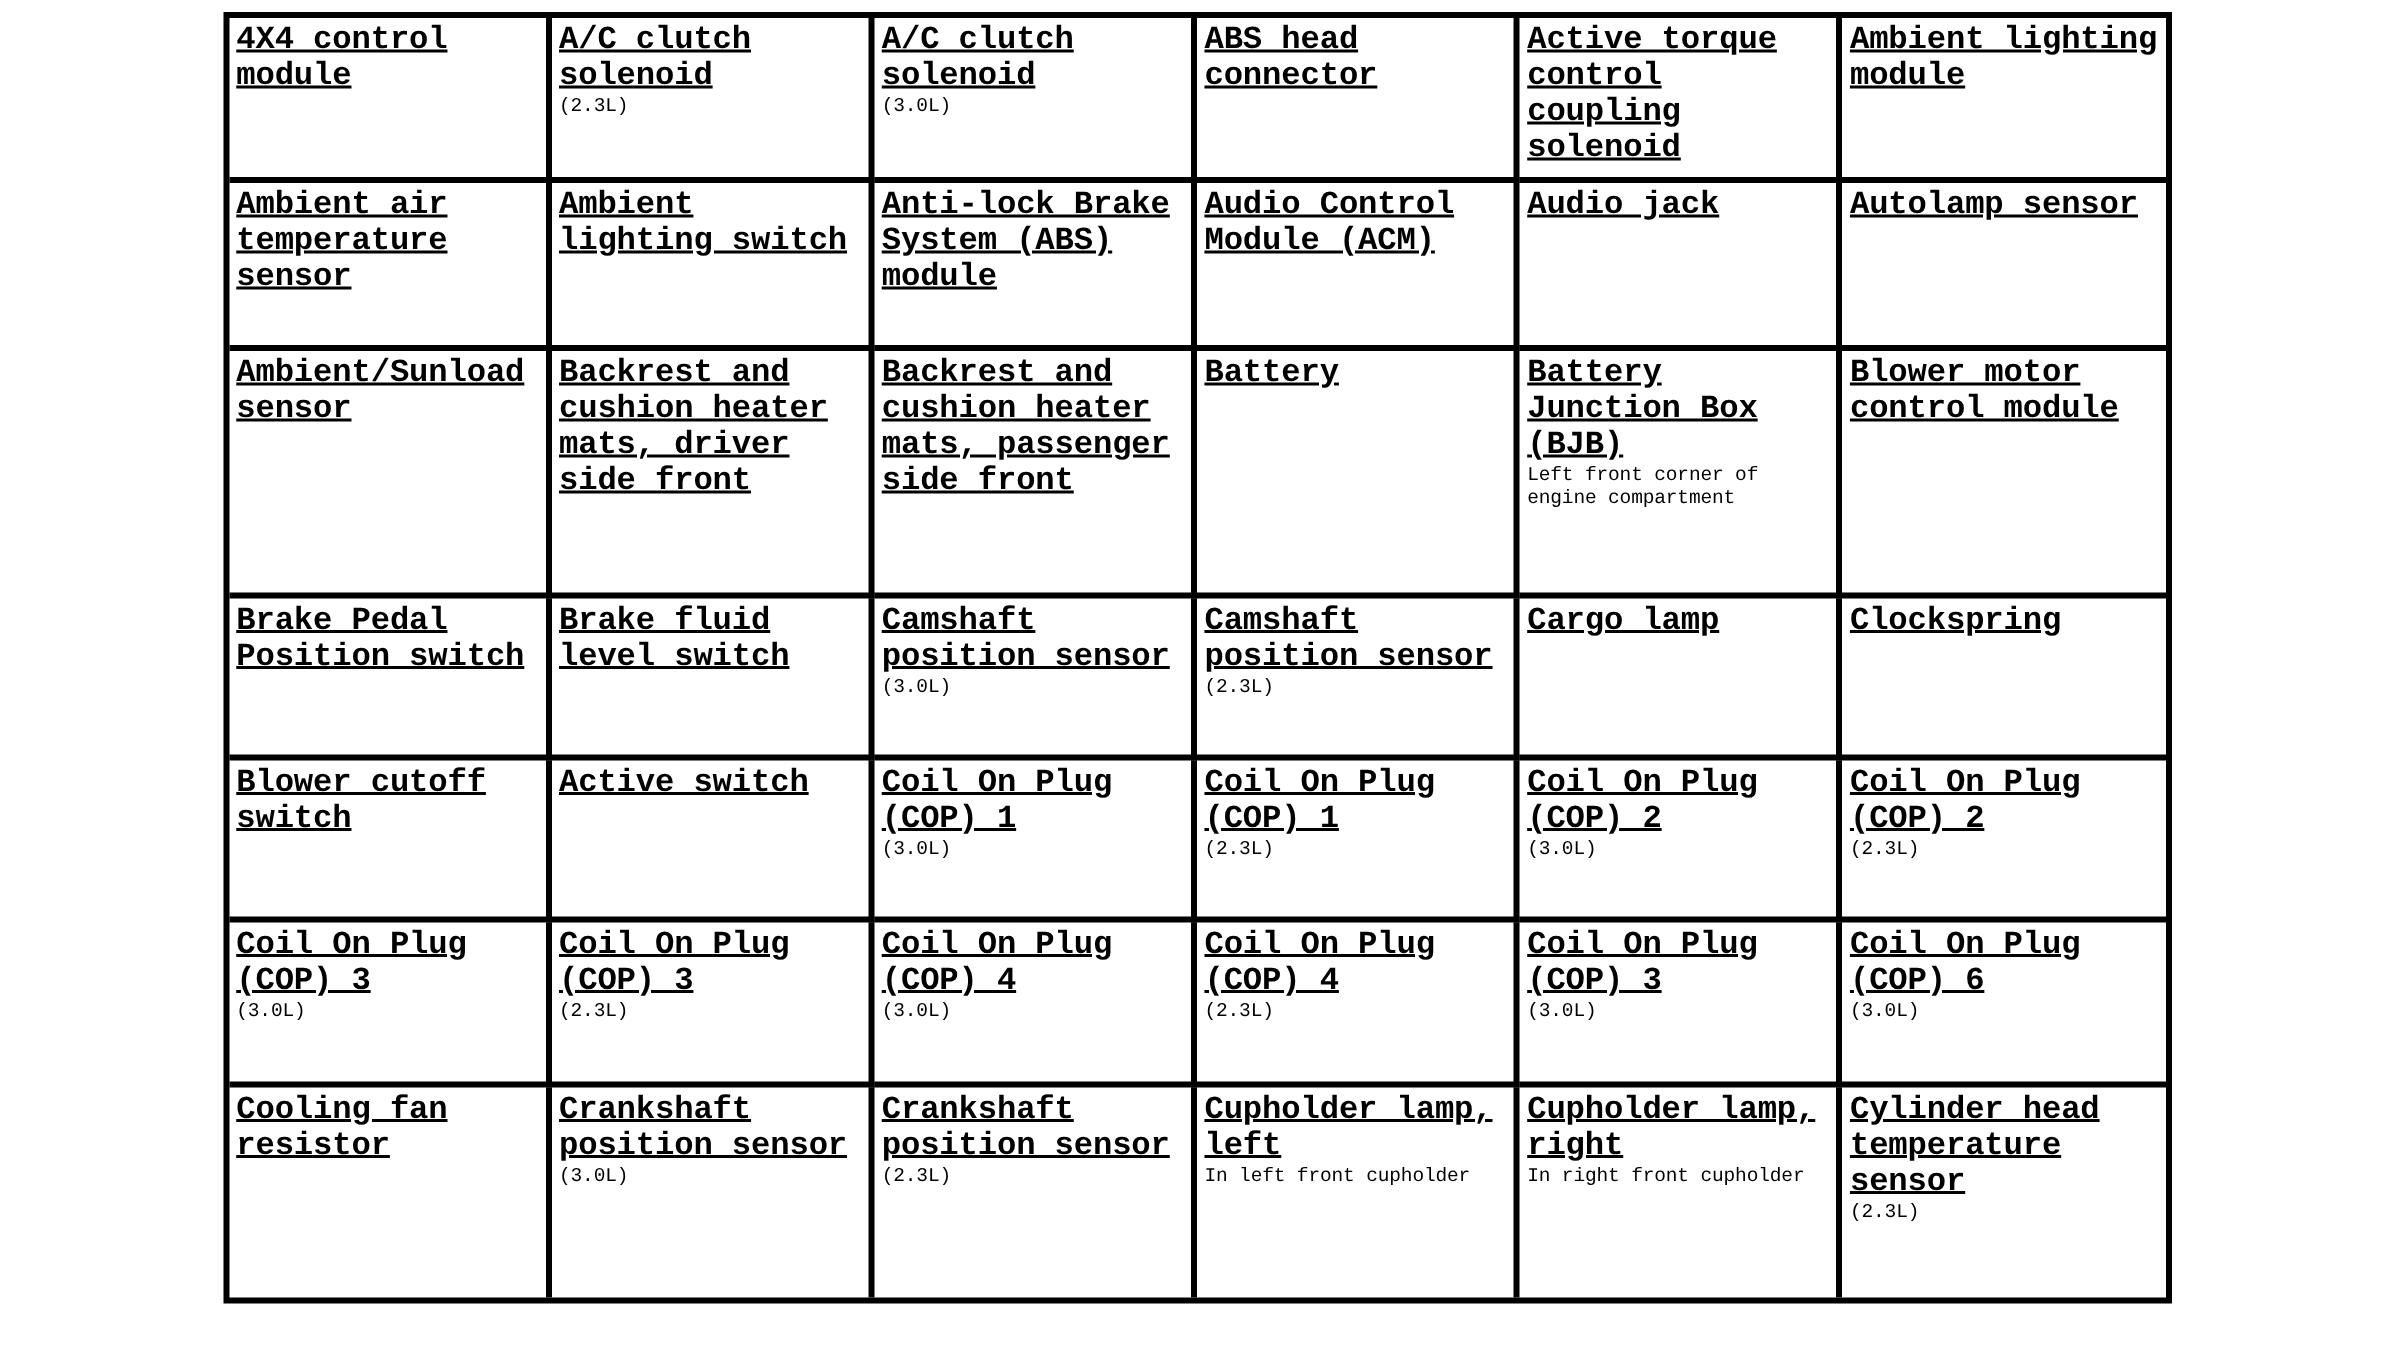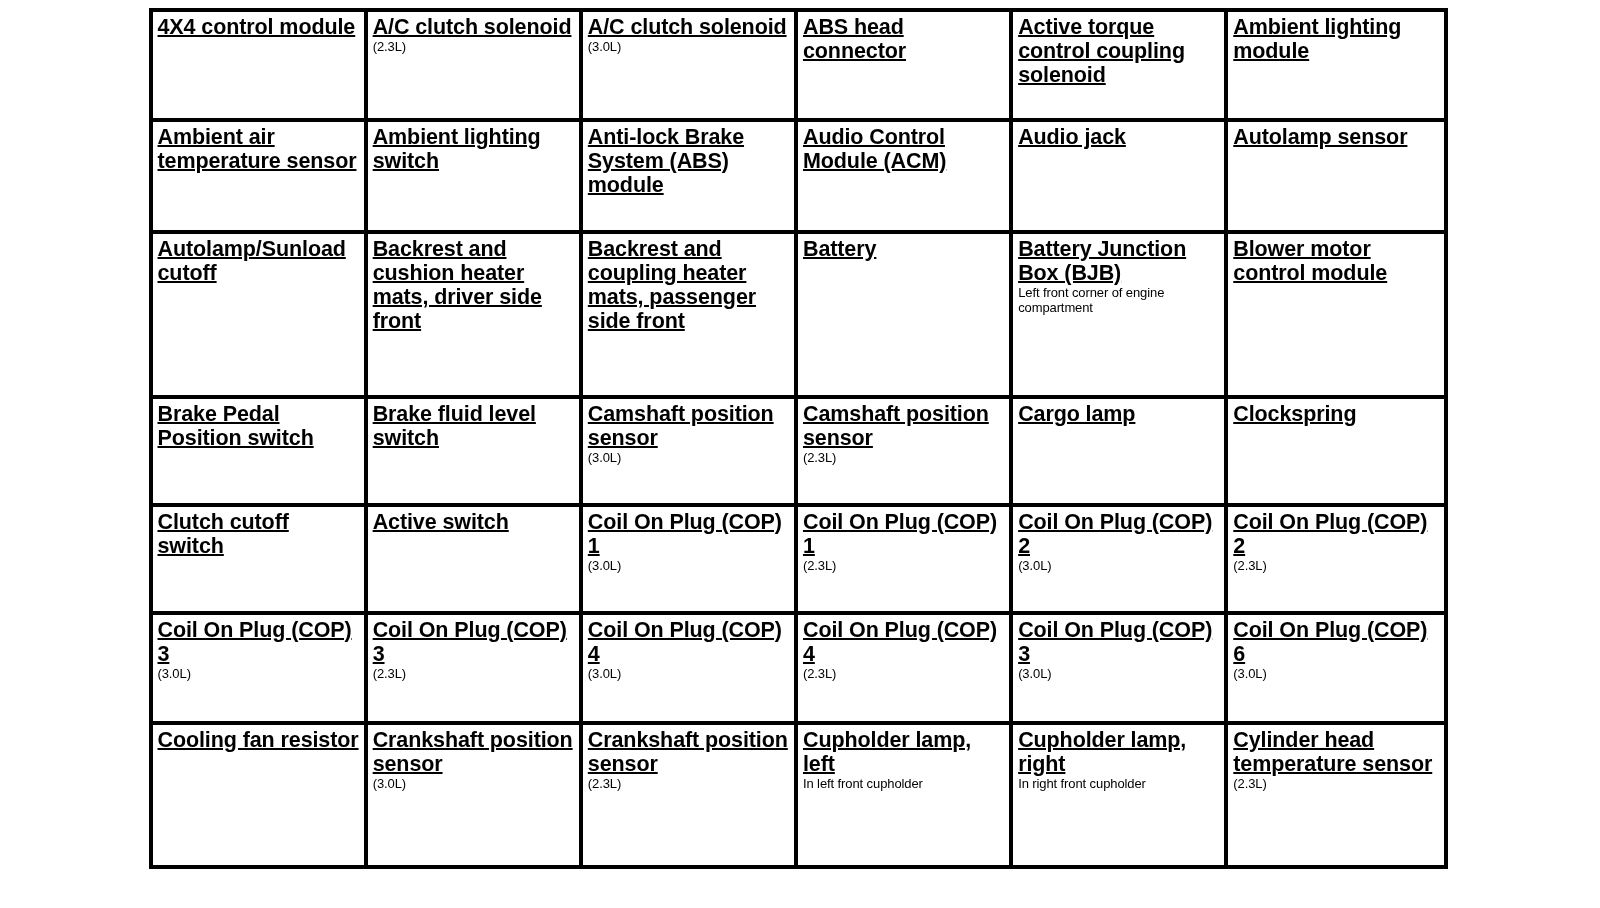--- a/index.html
+++ b/index.html
@@ -20,20 +20,21 @@
     box-sizing: border-box;
     padding: 8px 10px 6px 6px;
   }
   table.index-table {
     border-collapse: separate;
     border-spacing: 0;
     width: 1299px;
     margin: 0 auto;
     table-layout: fixed;
     border: 4px solid #000000;
+    font-family: Liberation Mono, monospace;
   }
   table.index-table td {
     border-right: 4px solid #000;
     border-bottom: 4px solid #000;
     vertical-align: top;
     padding: 3px 4px 5px 5px;
     box-sizing: border-box;
     overflow: hidden;
   }
   table.index-table tr:last-child td {
@@ -127,29 +128,29 @@
           <div class="cell-note"></div>
         </td>
         <td>
           <span class="cell-inner"><span class="cell-title">Autolamp sensor</span></span>
           <div class="cell-note"></div>
         </td>
       </tr>
 
       <tr class="r2">
         <td>
-          <span class="cell-inner"><span class="cell-title">Autolamp/Sunload cutoff</span></span>
+          <span class="cell-inner"><span class="cell-title">Ambient/Sunload sensor</span></span>
           <div class="cell-note"></div>
         </td>
         <td>
           <span class="cell-inner"><span class="cell-title">Backrest and cushion heater mats, driver side front</span></span>
           <div class="cell-note"></div>
         </td>
         <td>
-          <span class="cell-inner"><span class="cell-title">Backrest and coupling heater mats, passenger side front</span></span>
+          <span class="cell-inner"><span class="cell-title">Backrest and cushion heater mats, passenger side front</span></span>
           <div class="cell-note"></div>
         </td>
         <td>
           <span class="cell-inner"><span class="cell-title">Battery</span></span>
           <div class="cell-note"></div>
         </td>
         <td>
           <span class="cell-inner"><span class="cell-title">Battery Junction Box (BJB)</span></span>
           <div class="cell-note">Left front corner of engine compartment</div>
         </td>
@@ -181,21 +182,21 @@
           <div class="cell-note"></div>
         </td>
         <td>
           <span class="cell-inner"><span class="cell-title">Clockspring</span></span>
           <div class="cell-note"></div>
         </td>
       </tr>
 
       <tr class="r4">
         <td>
-          <span class="cell-inner"><span class="cell-title">Clutch cutoff switch</span></span>
+          <span class="cell-inner"><span class="cell-title">Blower cutoff switch</span></span>
           <div class="cell-note"></div>
         </td>
         <td>
           <span class="cell-inner"><span class="cell-title">Active switch</span></span>
           <div class="cell-note"></div>
         </td>
         <td>
           <span class="cell-inner"><span class="cell-title">Coil On Plug (COP) 1</span></span>
           <div class="cell-note">(3.0L)</div>
         </td>

